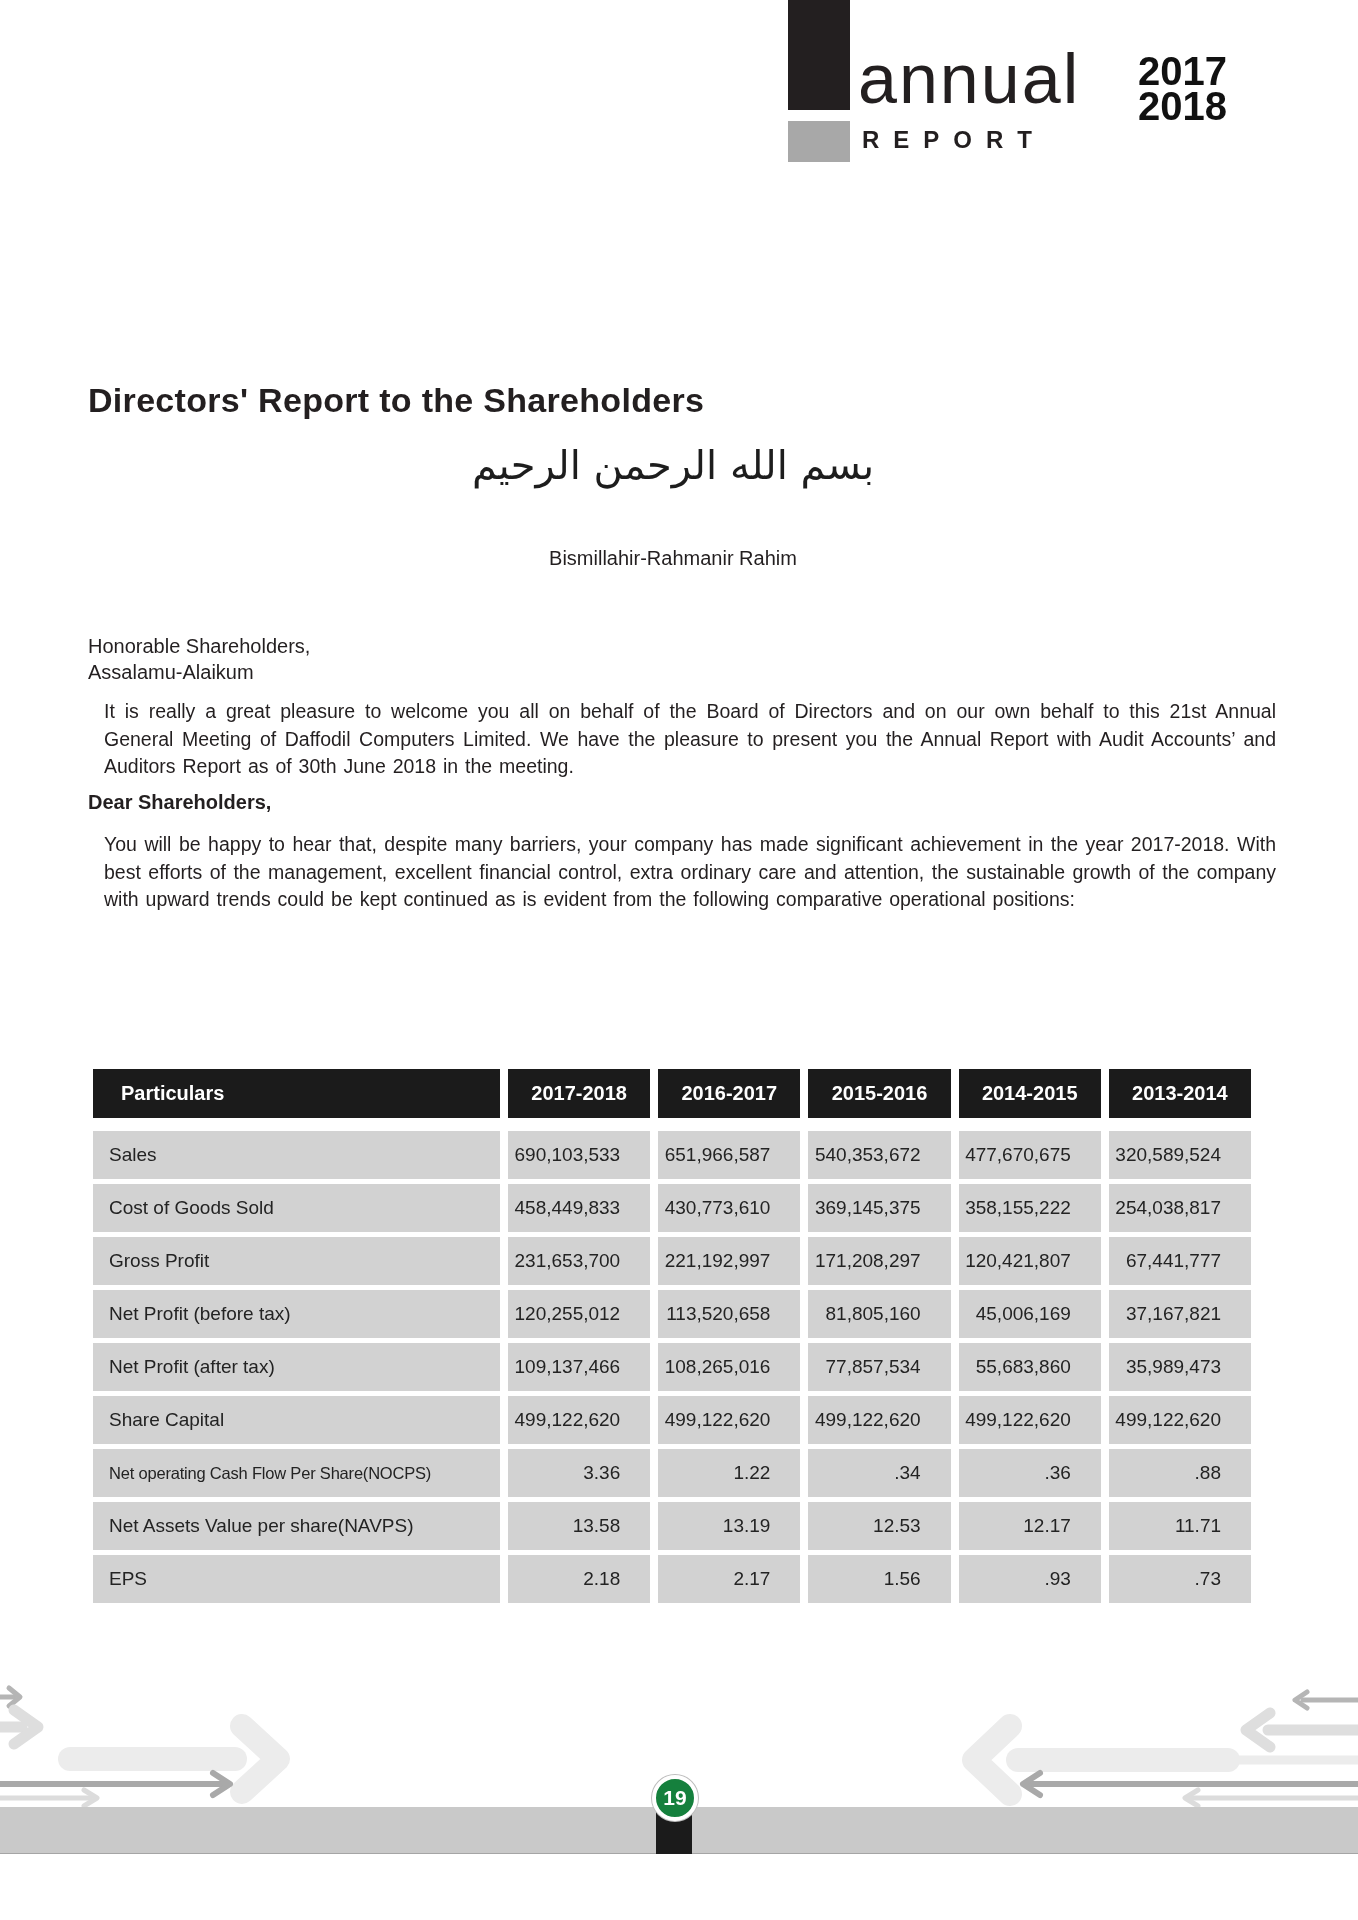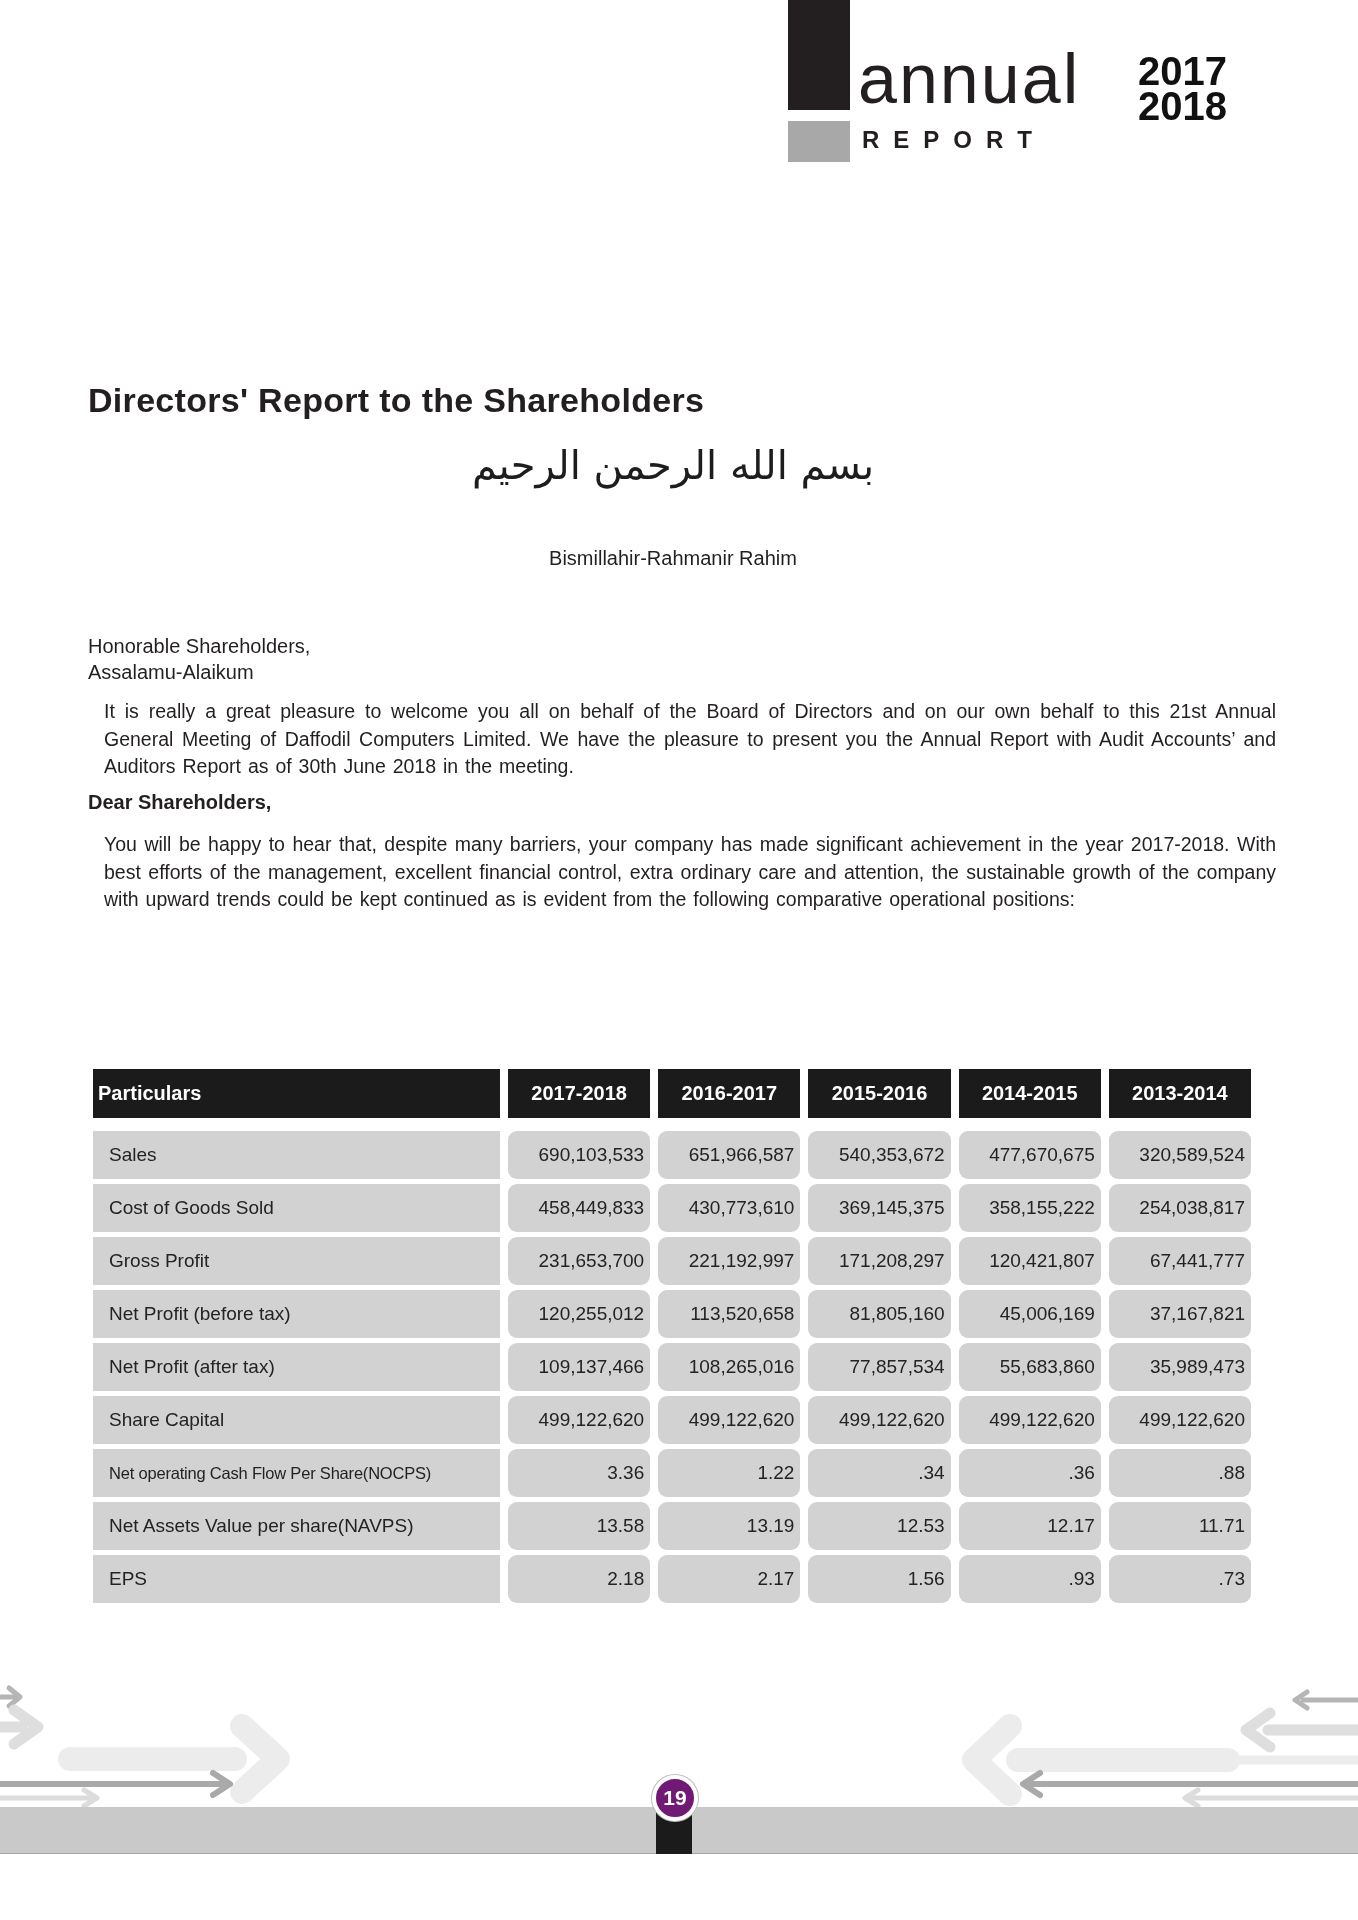--- a/index.html
+++ b/index.html
@@ -27,36 +27,36 @@
   .para { left:104px; width:1172px; font-size:19.5px; line-height:27.5px; text-align:justify; word-spacing:1.5px; }
   .para-1 { top:698px; }
   .sub-heading { left:88px; top:791px; font-size:20px; font-weight:700; }
   .para-2 { top:831px; }
 
   
   .fin-table { left:93px; top:1069px; width:1158px; }
   .thead { display:flex; gap:8px; height:49px; }
   .th { background:#1b1b1b; color:#ffffff; font-weight:700; font-size:20px;
         display:flex; align-items:center; justify-content:center; }
-  .th.label { flex:0 0 407px; justify-content:flex-start; padding-left:5px; }
+  .th.label { flex:0 0 407px; justify-content:flex-start; padding-left:28px; }
   .th.year { flex:1; }
   .tbody { margin-top:13px; }
   .data-row { display:flex; gap:8px; height:48px; margin-bottom:5px; }
   .cell { background:#d2d2d2; display:flex; align-items:center; font-size:19px; color:#232323; }
   .cell.label { flex:0 0 407px; padding-left:16px; }
-  .cell.num { flex:1; justify-content:flex-end; padding-right:6px;border-radius:9px; }
+  .cell.num { flex:1; justify-content:flex-end; padding-right:30px; }
   .data-row:nth-child(7) .cell.label { font-size:16.5px; letter-spacing:-0.2px; }
 
   
   .arrows-left  { left:0; top:1680px; }
   .arrows-right { right:0; top:1680px; }
   .footer-bar { left:0; top:1807px; width:1358px; height:47px; background:#c9c9c9; border-bottom:1px solid #a5a5a5; }
   .footer-black-rect { left:656px; top:1799px; width:36px; height:55px; background:#1b1b1b; }
   .page-badge { left:652px; top:1775px; width:46px; height:46px; border-radius:50%;
-                background:#701a75; border:4px solid #ffffff; box-shadow:0 0 0 1px #bdbdbd;
+                background:#15803d; border:4px solid #ffffff; box-shadow:0 0 0 1px #bdbdbd;
                 display:flex; align-items:center; justify-content:center;
                 color:#ffffff; font-size:21px; font-weight:700; }
 </style>
 </head>
 <body>
 
 <div class="abs logo-black-bar"></div>
 <div class="abs logo-gray-square"></div>
 <div class="abs logo-word1">annual</div>
 <div class="abs logo-word2">REPORT</div>

